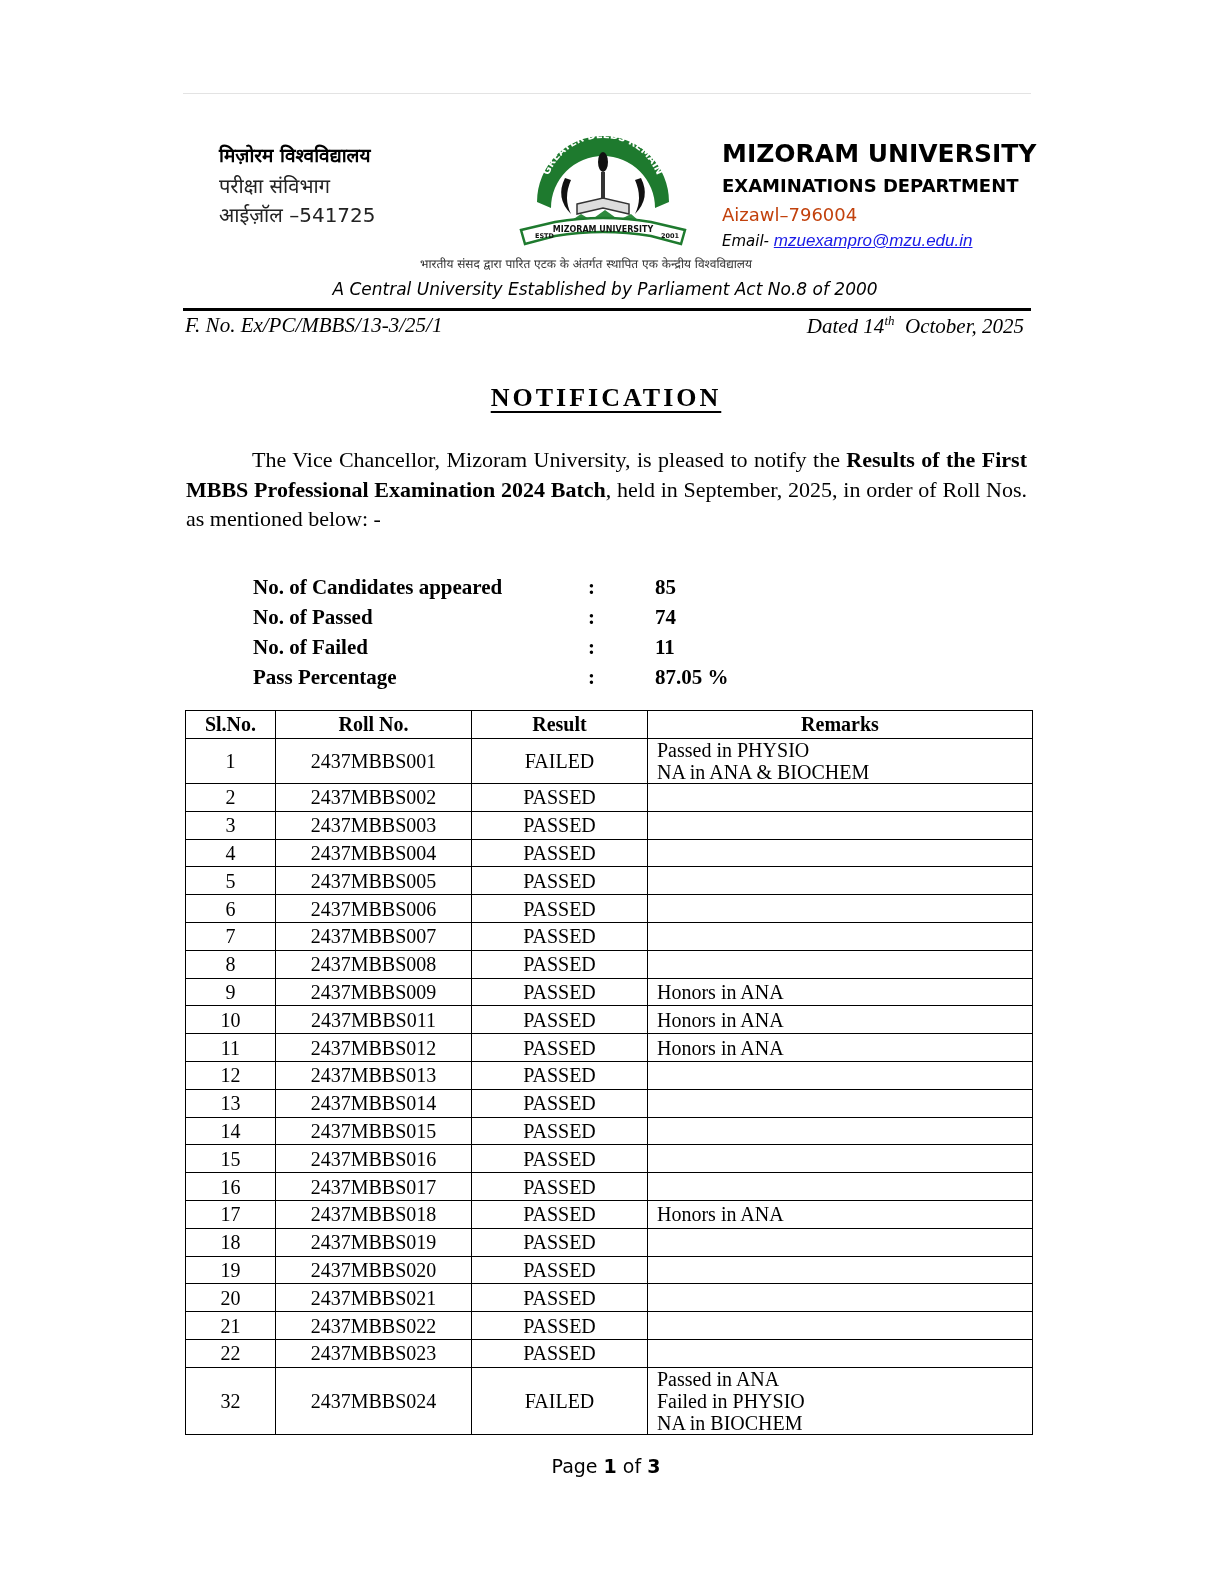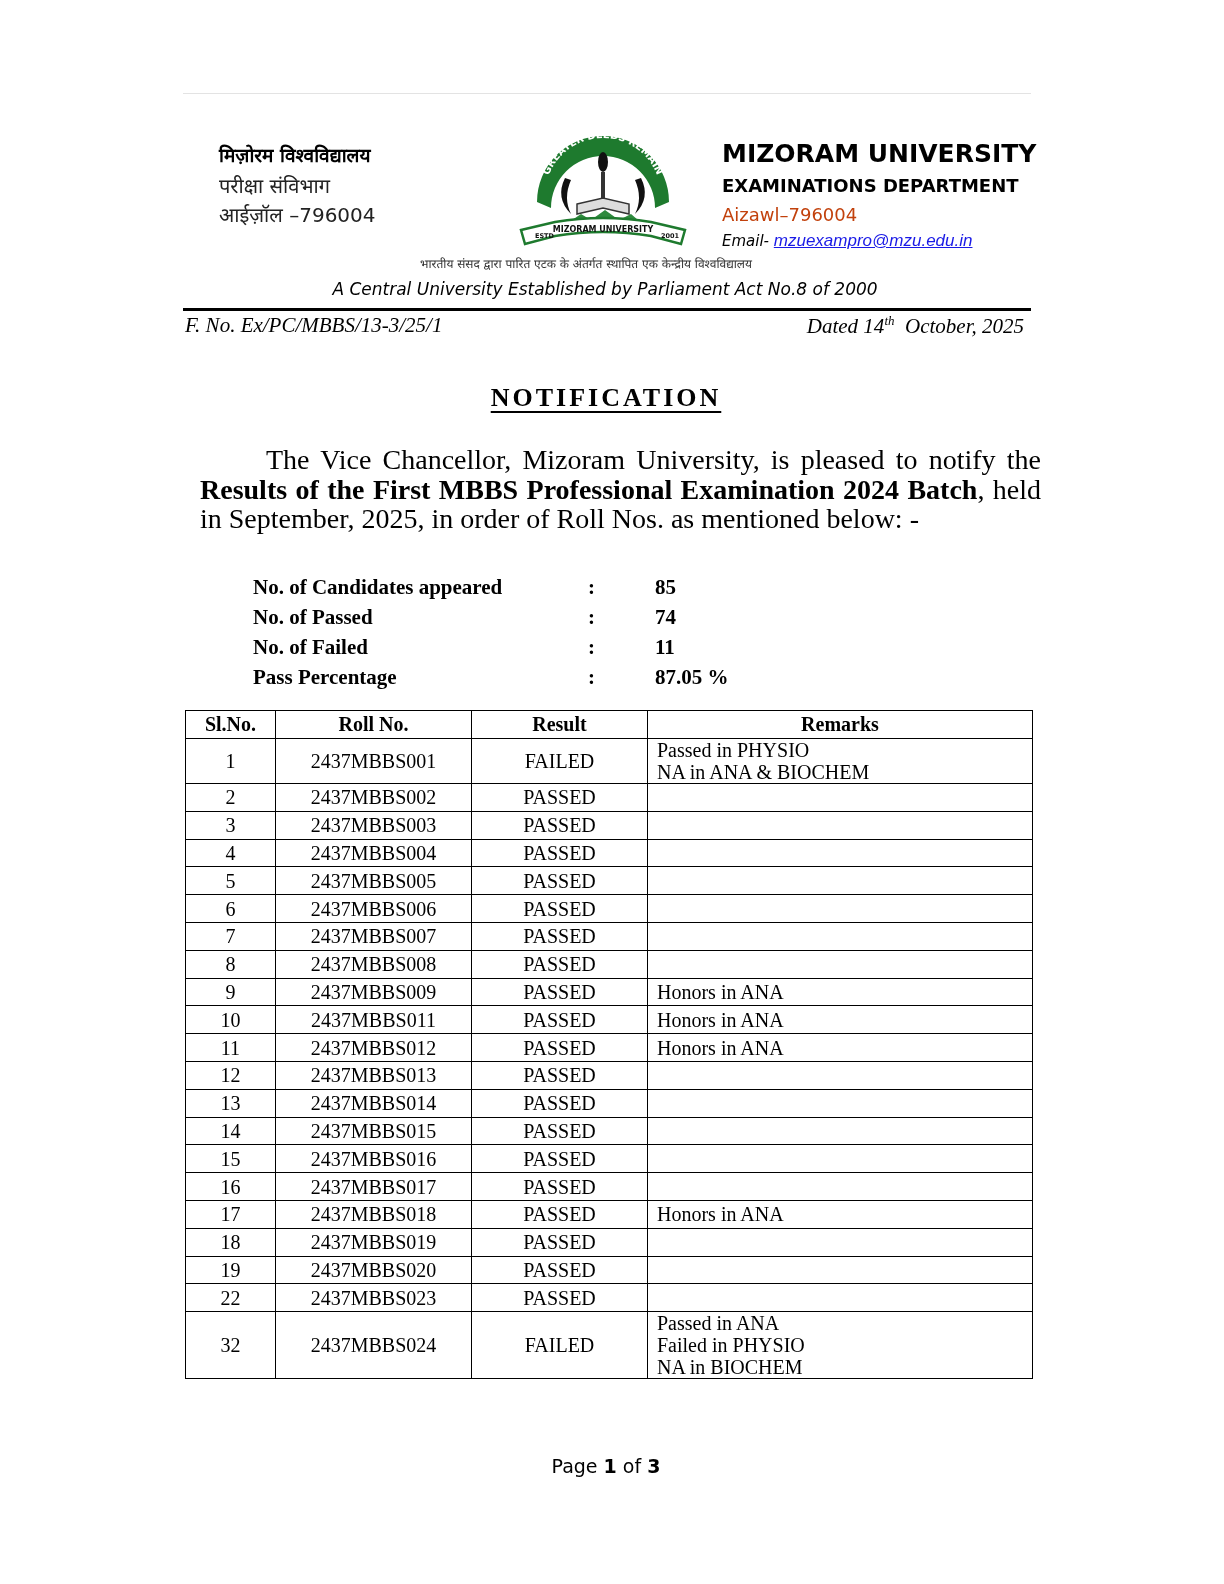--- a/index.html
+++ b/index.html
@@ -22,21 +22,21 @@
     .hindi-tagline { position: absolute; left: 0; width: 1172px; top: 255px; text-align: center; font-family: "DejaVu Sans", sans-serif; font-size: 12px; color: #333; }
     .eng-tagline { position: absolute; left: 0; width: 1210px; top: 279px; text-align: center; font-family: "DejaVu Sans", sans-serif; font-style: italic; font-size: 17px; }
     .thick-rule { position: absolute; left: 183px; top: 308px; width: 848px; height: 3px; background: #000; }
 
     .file-no { position: absolute; left: 185px; top: 313px; font-style: italic; font-size: 21px; }
     .dated { position: absolute; right: 200px; top: 313px; font-style: italic; font-size: 21px; }
     .dated sup { font-size: 13px; }
 
     .notif-title { position: absolute; left: 0; width: 1212px; top: 383px; text-align: center; font-weight: bold; font-size: 26px; letter-spacing: 3px; text-decoration: underline; text-underline-offset: 5px; }
 
-    .para { position: absolute; left: 200px; top: 445px; width: 841px; font-size: 28px; line-height: 29.5px; text-align: justify; }
+    .para { position: absolute; left: 186px; top: 445px; width: 841px; font-size: 22px; line-height: 29.5px; text-align: justify; }
     .para .indent { display: inline-block; width: 66px; }
 
     .stats { position: absolute; left: 253px; top: 572px; font-weight: bold; font-size: 21px; }
     .stat-row { height: 30px; line-height: 30px; position: relative; width: 600px; }
     .stat-label { position: absolute; left: 0; }
     .stat-colon { position: absolute; left: 335px; }
     .stat-value { position: absolute; left: 402px; }
 
     table.results { position: absolute; left: 185px; top: 710px; width: 848px; border-collapse: collapse; font-size: 20px; }
     table.results th, table.results td { border: 1px solid #000; padding: 0; }
@@ -48,21 +48,21 @@
     .footer { position: absolute; left: 0; width: 1212px; top: 1455px; text-align: center; font-family: "DejaVu Sans", sans-serif; font-size: 19px; }
   </style>
 </head>
 <body>
 
 <div class="top-rule"></div>
 
 <div class="hindi-block">
   <div class="hindi-title">मिज़ोरम विश्वविद्यालय</div>
   <div class="hindi-sub">परीक्षा संविभाग</div>
-  <div class="hindi-sub">आईज़ॉल –796004</div>
+  <div class="hindi-sub">आईज़ॉल –541725</div>
 </div>
 
 <svg class="logo" viewBox="0 0 176 138">
   <defs>
     <path id="mottoArc" d="M 30 78 A 58 58 0 0 1 146 78"></path>
   </defs>
   <path d="M 22 84 A 66 66 0 0 1 154 84 L 140 90 A 52 52 0 0 0 36 90 Z" fill="#1e7a2e"></path>
   <text font-family="DejaVu Sans, sans-serif" font-size="10" font-weight="bold" fill="#ffffff">
     <textPath href="#mottoArc" startOffset="50%" text-anchor="middle">GREATER DEEDS REMAIN</textPath>
   </text>
@@ -248,20 +248,32 @@
         <td>PASSED</td>
         <td class="remarks"></td>
       </tr>
       <tr>
         <td>19</td>
         <td>2437MBBS020</td>
         <td>PASSED</td>
         <td class="remarks"></td>
       </tr>
       <tr>
+        <td>20</td>
+        <td>2437MBBS021</td>
+        <td>PASSED</td>
+        <td class="remarks"></td>
+      </tr>
+      <tr>
+        <td>21</td>
+        <td>2437MBBS022</td>
+        <td>PASSED</td>
+        <td class="remarks"></td>
+      </tr>
+      <tr>
         <td>22</td>
         <td>2437MBBS023</td>
         <td>PASSED</td>
         <td class="remarks"></td>
       </tr>
       <tr>
         <td>32</td>
         <td>2437MBBS024</td>
         <td>FAILED</td>
         <td class="remarks">

